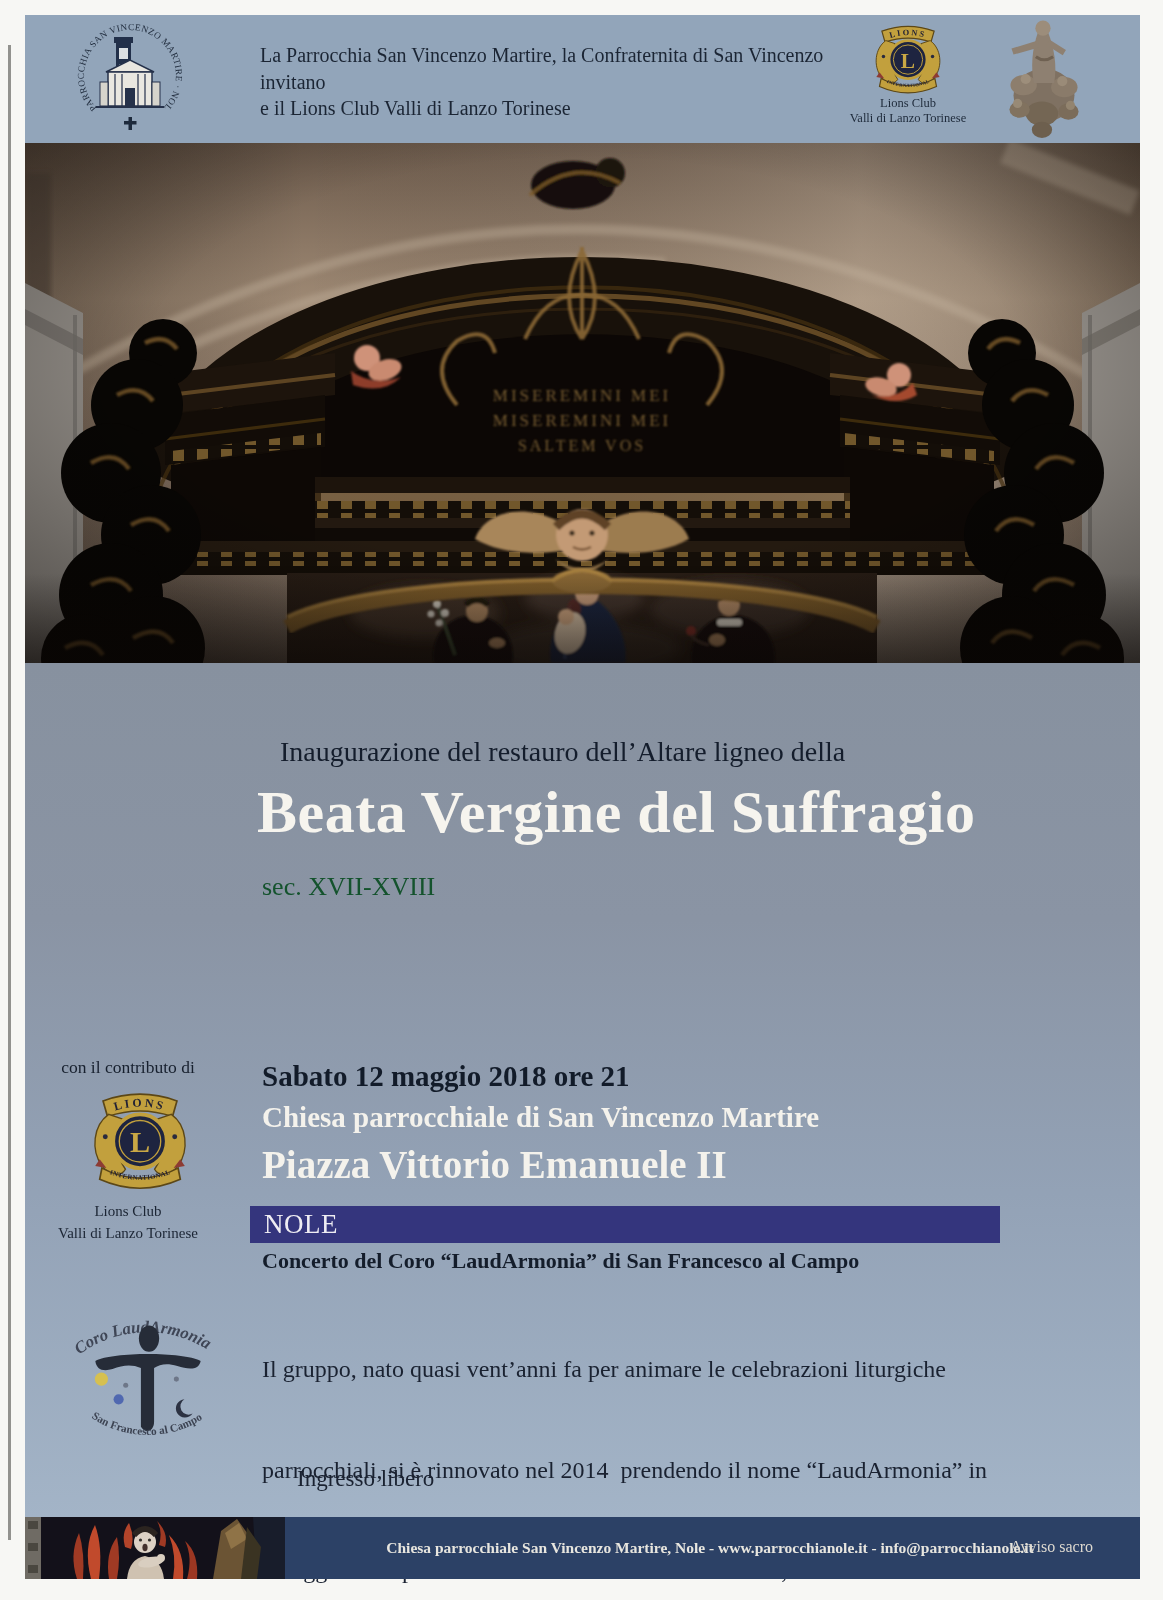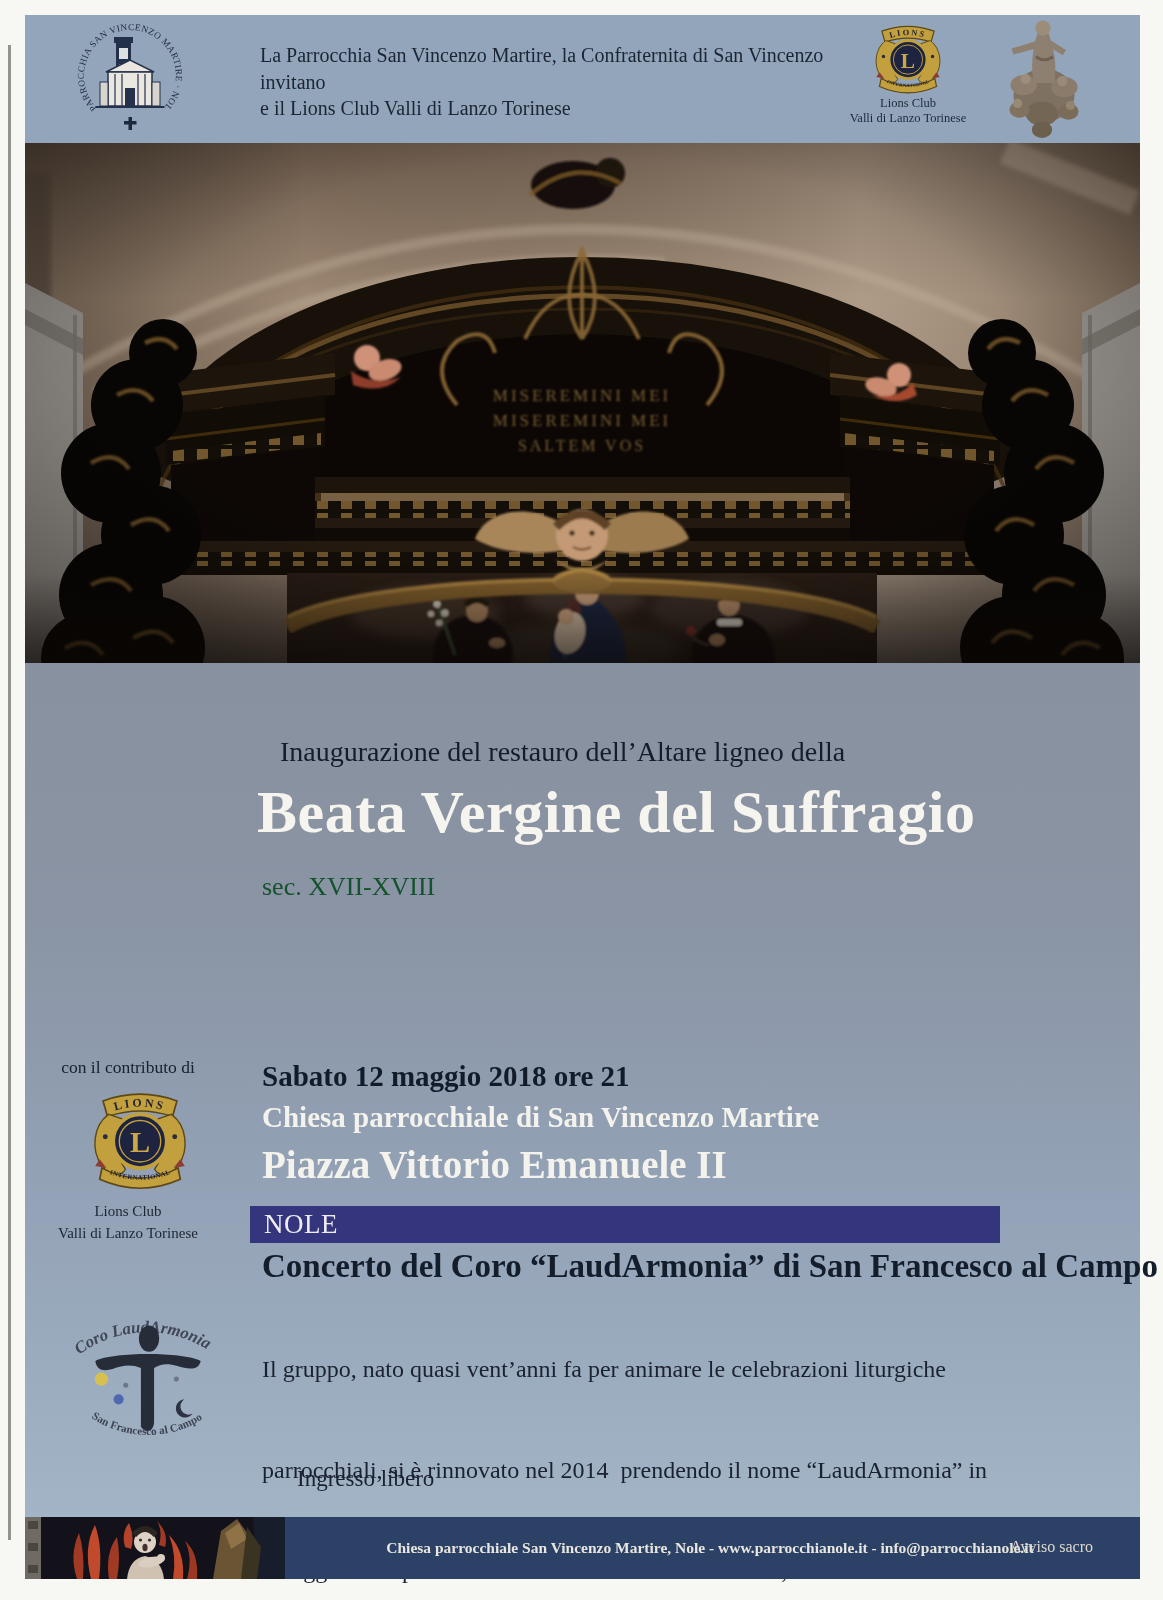--- a/index.html
+++ b/index.html
@@ -34,21 +34,21 @@
   .lions-big-caption{left:22px;top:1200px;width:212px;text-align:center;
     font-size:15px;line-height:22px;color:#1b2534;}
   .lauda{left:62px;top:1290px;width:172px;height:160px;}
 
   .ev-date{left:262px;top:1060px;font-size:29px;font-weight:bold;color:#121b29;}
   .ev-venue{left:262px;top:1101px;font-size:29px;font-weight:bold;color:#f4f2ec;}
   .ev-addr{left:262px;top:1142px;font-size:39px;font-weight:bold;color:#f4f2ec;}
   .city-bar{left:250px;top:1206px;width:750px;height:37px;background:#34357d;}
   .city-bar span{display:block;padding-left:14px;font-size:27px;line-height:36px;
     color:#efedf3;letter-spacing:.5px;}
-  .concert-title{left:262px;top:1248px;font-size:33px;font-weight:bold;color:#141d2b;text-align:center;}
+  .concert-title{left:262px;top:1248px;font-size:22px;font-weight:bold;color:#141d2b;text-align:center;}
   .desc{left:262px;top:1286px;font-size:24px;line-height:33.5px;color:#1a2231;white-space:pre-wrap;}
   .admission{left:262px;top:1466px;font-size:23px;color:#1a2231;margin-left:35px;}
 
   .footer-art{left:25px;top:1517px;width:260px;height:62px;}
   .footer-contact{left:290px;top:1517px;width:840px;height:62px;display:flex;
     align-items:center;justify-content:center;font-size:15.5px;font-weight:bold;color:#e8e6df;}
   .footer-notice{top:1517px;right:70px;height:60px;display:flex;align-items:center;
     font-size:16px;color:#ddd9d0;}
   svg text, svg textPath{font-family:"Liberation Serif","DejaVu Serif",serif;}
 </style>

